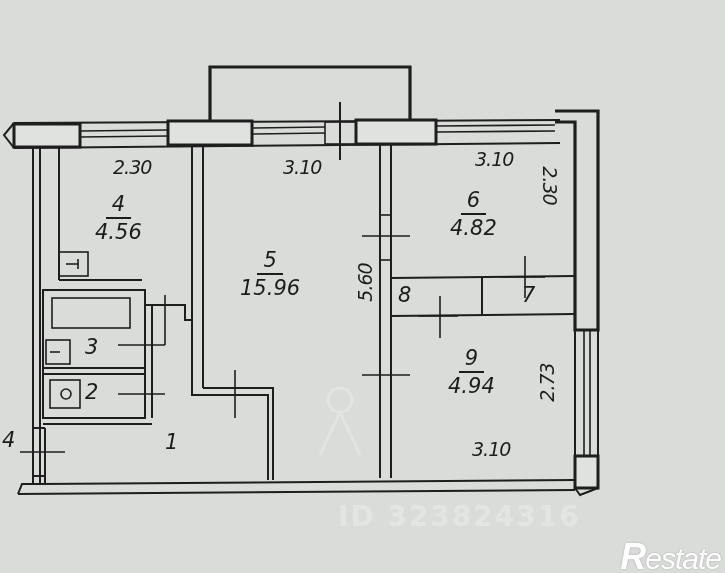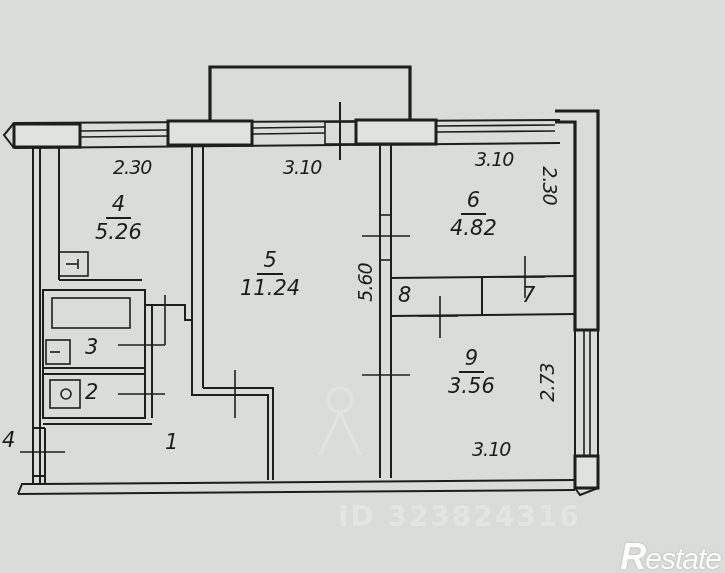--- a/index.html
+++ b/index.html
@@ -141,33 +141,33 @@
   </g>
 
   <g opacity="0.25" stroke="#ffffff" stroke-width="3" fill="none">
     <circle cx="340" cy="400" r="12"></circle>
     <path d="M340,412 L320,455 M340,412 L360,455"></path>
   </g>
 </svg>
 
 <div class="lbl room" style="left:95px; top:194px;">
   <span class="num">4</span>
-  <span>5.26</span>
+  <span>4.56</span>
 </div>
 <div class="lbl room" style="left:240px; top:250px;">
   <span class="num">5</span>
-  <span>11.24</span>
+  <span>15.96</span>
 </div>
 <div class="lbl room" style="left:450px; top:190px;">
   <span class="num">6</span>
   <span>4.82</span>
 </div>
 <div class="lbl room" style="left:448px; top:348px;">
   <span class="num">9</span>
-  <span>3.56</span>
+  <span>4.94</span>
 </div>
 
 <div class="lbl small-room" style="left:165px; top:432px;">1</div>
 <div class="lbl small-room" style="left:85px; top:382px;">2</div>
 <div class="lbl small-room" style="left:85px; top:337px;">3</div>
 <div class="lbl small-room" style="left:522px; top:285px;">7</div>
 <div class="lbl small-room" style="left:398px; top:285px;">8</div>
 <div class="lbl small-room" style="left:2px; top:430px;">4</div>
 
 <div class="lbl dim" style="left:113px; top:158px;">2.30</div>

